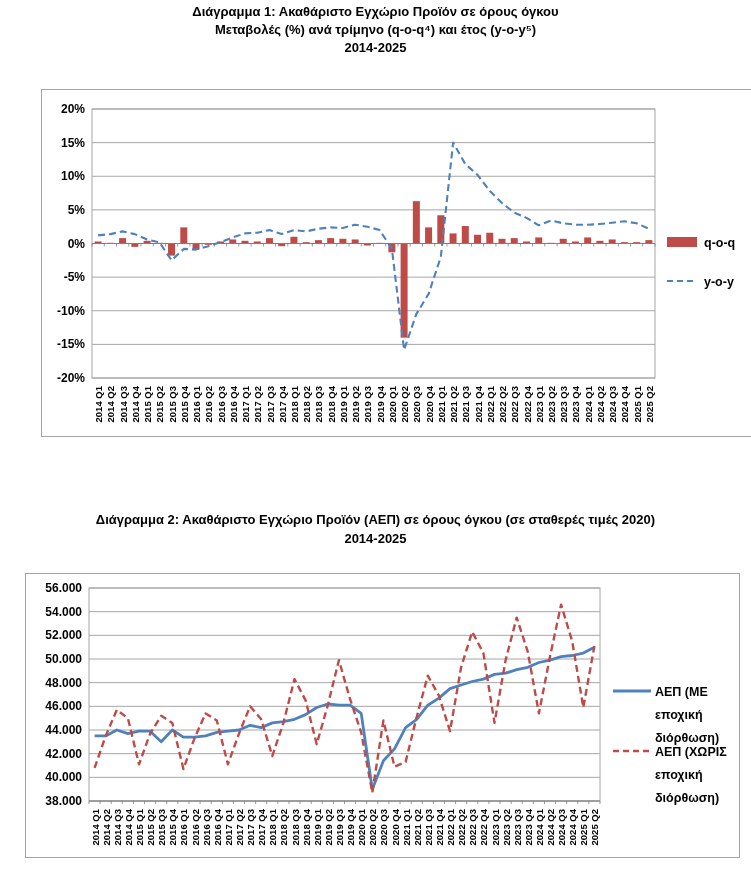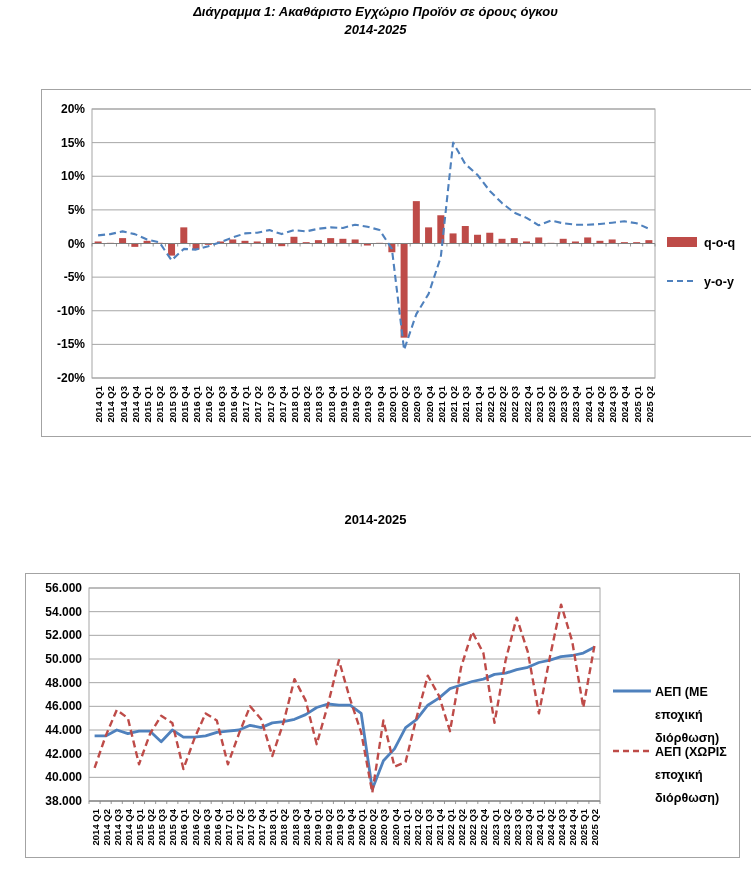--- a/index.html
+++ b/index.html
@@ -4,37 +4,38 @@
 <style>
   html,body{margin:0;padding:0;}
   body{
     width:751px;height:869px;position:relative;background:#ffffff;
     font-family:"Liberation Sans",sans-serif;color:#000;
   }
   .chart-title{
     position:absolute;left:0;right:0;text-align:center;
     font-weight:bold;font-size:13px;line-height:18px;
   }
-  #title1{top:3px;font-style:italic;}
+  #title1{top:3px;}
   #title2{top:510px;line-height:19px;}
   .chart-frame{
     position:absolute;background:#fff;border:1px solid #a3a3a3;
   }
   #chart1-frame{left:25px;top:89px;width:710px;height:346px;margin-left:16px;}
   #chart2-frame{left:25px;top:573px;width:713px;height:283px;text-decoration:underline;}
   svg{display:block;}
   text.ax{font:bold 12px "Liberation Sans",sans-serif;fill:#000;}
   text.xl{font:bold 9.5px "Liberation Sans",sans-serif;fill:#000;}
   text.lg{font:bold 12.5px "Liberation Sans",sans-serif;fill:#000;}
 </style>
 </head>
 <body>
 
 <div class="chart-title" id="title1">
   <div>Διάγραμμα 1: Ακαθάριστο Εγχώριο Προϊόν σε όρους όγκου</div>
+  <div>Μεταβολές (%) ανά τρίμηνο (q-o-q⁴) και έτος (y-o-y⁵)</div>
   <div>2014-2025</div>
 </div>
 
 <div class="chart-frame" id="chart1-frame">
   <svg id="svg-diagram1" width="710" height="346" viewBox="0 0 710 346">
       <g>
         <line x1="50" y1="19" x2="613" y2="19" stroke="#a6a6a6" stroke-width="1"></line>
         <line x1="50" y1="52.625" x2="613" y2="52.625" stroke="#a6a6a6" stroke-width="1"></line>
         <line x1="50" y1="86.25" x2="613" y2="86.25" stroke="#a6a6a6" stroke-width="1"></line>
         <line x1="50" y1="119.875" x2="613" y2="119.875" stroke="#a6a6a6" stroke-width="1"></line>
@@ -206,20 +207,21 @@
       <g>
         <rect x="625" y="147" width="30" height="10" fill="#BE4B48"></rect>
         <text x="662" y="156.5" class="lg">q-o-q</text>
         <line x1="625" y1="191" x2="655" y2="191" stroke="#4F81BD" stroke-width="2.1" stroke-dasharray="6 4"></line>
         <text x="662" y="195.5" class="lg">y-o-y</text>
       </g>
     </svg>
 </div>
 
 <div class="chart-title" id="title2">
+  <div>Διάγραμμα 2: Ακαθάριστο Εγχώριο Προϊόν (ΑΕΠ) σε όρους όγκου (σε σταθερές τιμές 2020)</div>
   <div>2014-2025</div>
 </div>
 
 <div class="chart-frame" id="chart2-frame">
   <svg id="svg-diagram2" width="713" height="283" viewBox="0 0 713 283">
       <g>
         <line x1="63" y1="14" x2="574" y2="14" stroke="#a6a6a6" stroke-width="1"></line>
         <line x1="63" y1="37.666666666666664" x2="574" y2="37.666666666666664" stroke="#a6a6a6" stroke-width="1"></line>
         <line x1="63" y1="61.33333333333333" x2="574" y2="61.33333333333333" stroke="#a6a6a6" stroke-width="1"></line>
         <line x1="63" y1="85" x2="574" y2="85" stroke="#a6a6a6" stroke-width="1"></line>

